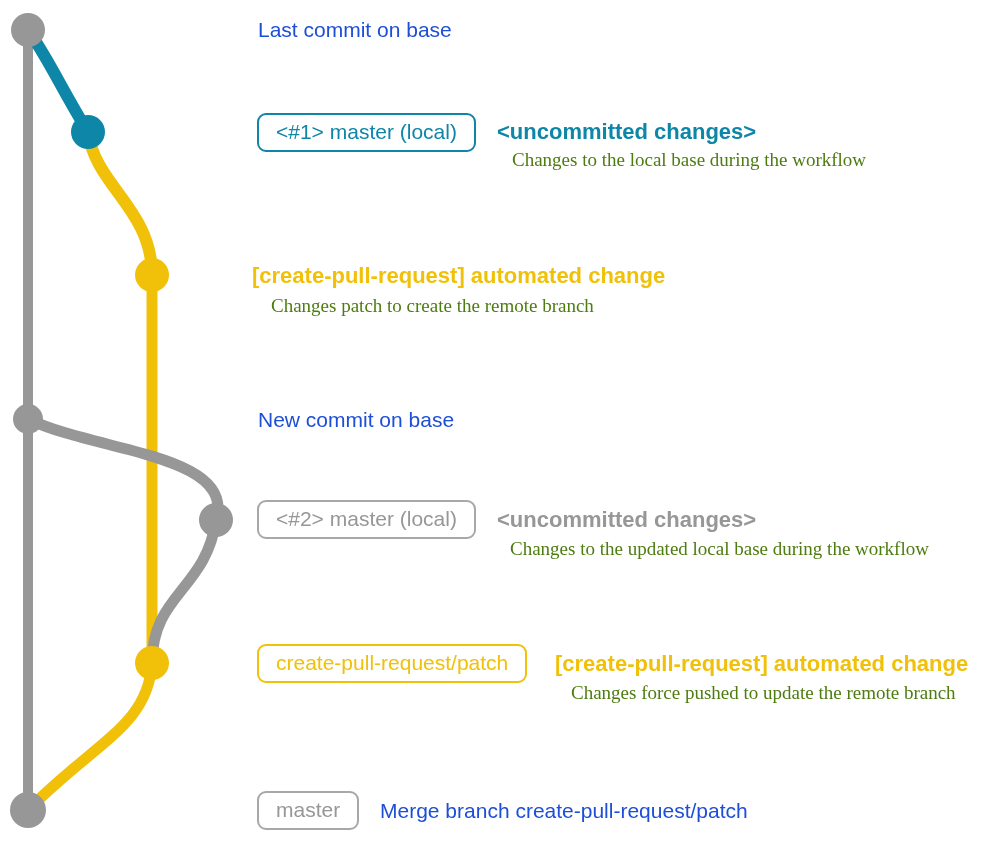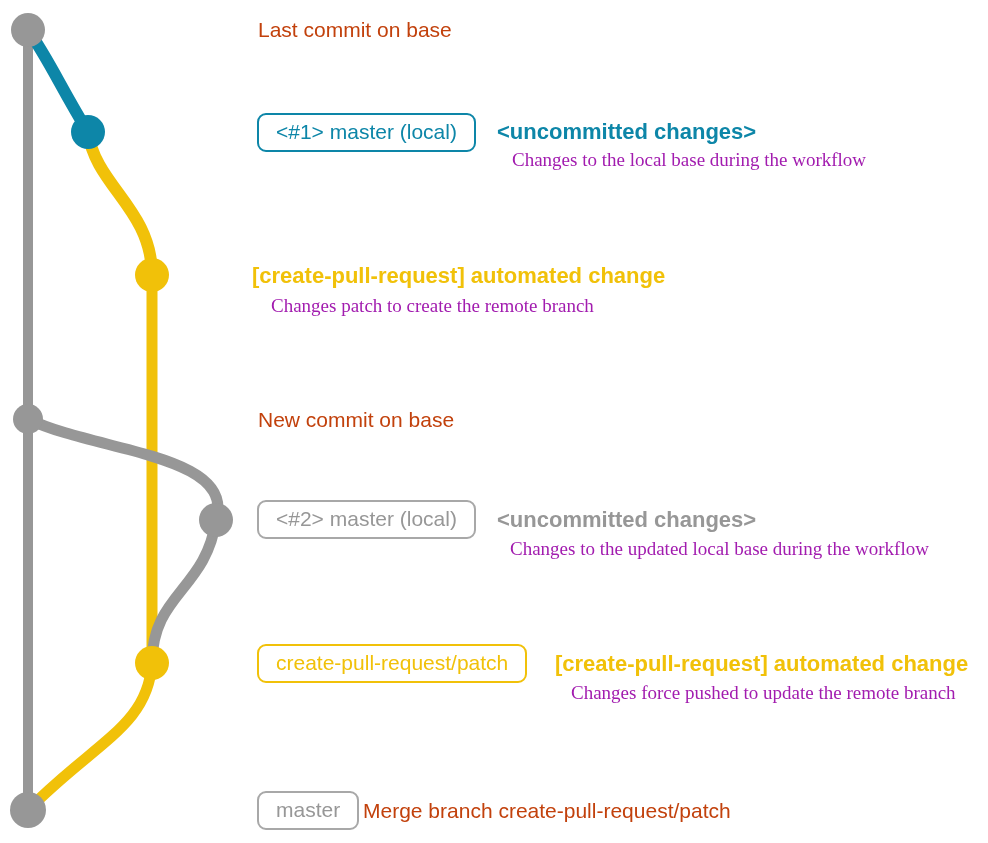--- a/index.html
+++ b/index.html
@@ -8,27 +8,27 @@
     width: 988px;
     height: 843px;
     background: #ffffff;
     overflow: hidden;
     font-family: "Liberation Sans", sans-serif;
   }
   .graph-svg { position: absolute; left: 0; top: 0; }
 
   .lbl { position: absolute; white-space: nowrap; }
 
-  .gray-label  { color: #c2410c; font-size: 21px; }
+  .gray-label  { color: #1d4ed8; font-size: 21px; }
   .teal-bold   { color: #0d86a8; font-size: 22px; font-weight: 700; }
   .gray-bold   { color: #979797; font-size: 22px; font-weight: 700; }
   .yellow-bold { color: #f1c109; font-size: 22px; font-weight: 700; }
 
   .serif-desc {
-    color: #a21caf;
+    color: #4d7c0f;
     font-family: "Liberation Serif", serif;
     font-size: 19px;
   }
 
   .tag-box {
     position: absolute;
     display: inline-block;
     border: 2px solid;
     border-radius: 9px;
     background: #ffffff;
@@ -84,15 +84,15 @@
 
   <div class="tag-box tag-gray" style="left:257px; top:500px;text-align:center;">&lt;#2&gt; master (local)</div>
   <div class="lbl gray-bold" style="left:497px; top:507px;">&lt;uncommitted changes&gt;</div>
   <div class="lbl serif-desc" style="left:510px; top:538px;">Changes to the updated local base during the workflow</div>
 
   <div class="tag-box tag-yellow" style="left:257px; top:644px;">create-pull-request/patch</div>
   <div class="lbl yellow-bold" style="left:555px; top:651px;">[create-pull-request] automated change</div>
   <div class="lbl serif-desc" style="left:571px; top:682px;text-align:right;">Changes force pushed to update the remote branch</div>
 
   <div class="tag-box tag-gray" style="left:257px; top:791px;">master</div>
-  <div class="lbl gray-label" style="left:363px; top:799px;">Merge branch create-pull-request/patch</div>
+  <div class="lbl gray-label" style="left:380px; top:799px;">Merge branch create-pull-request/patch</div>
 
 </div>
 
 </body></html>

